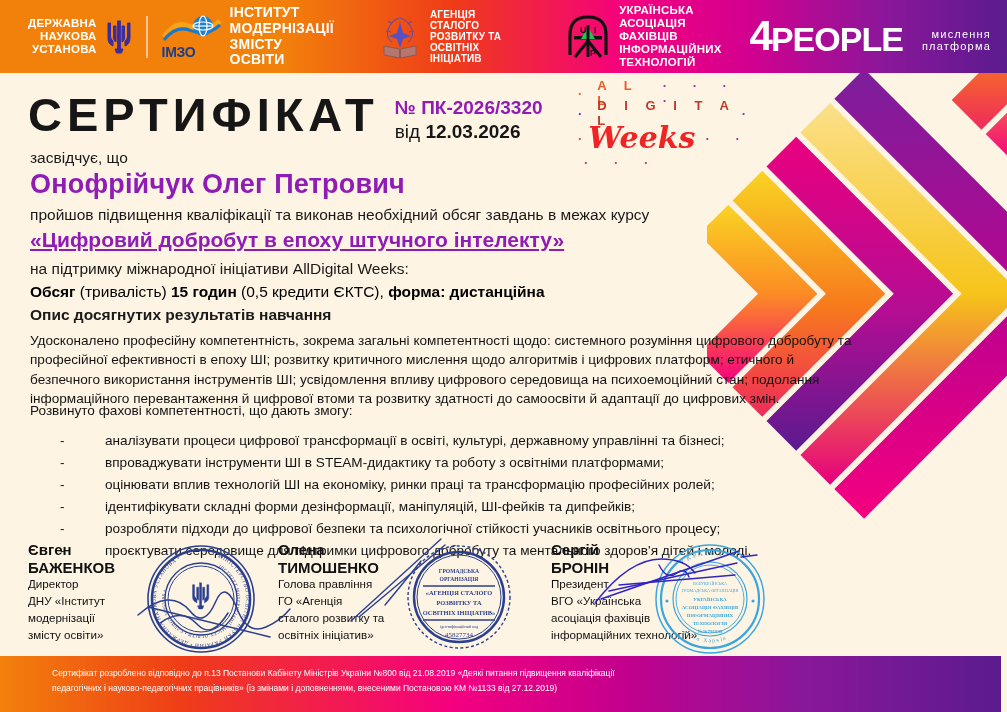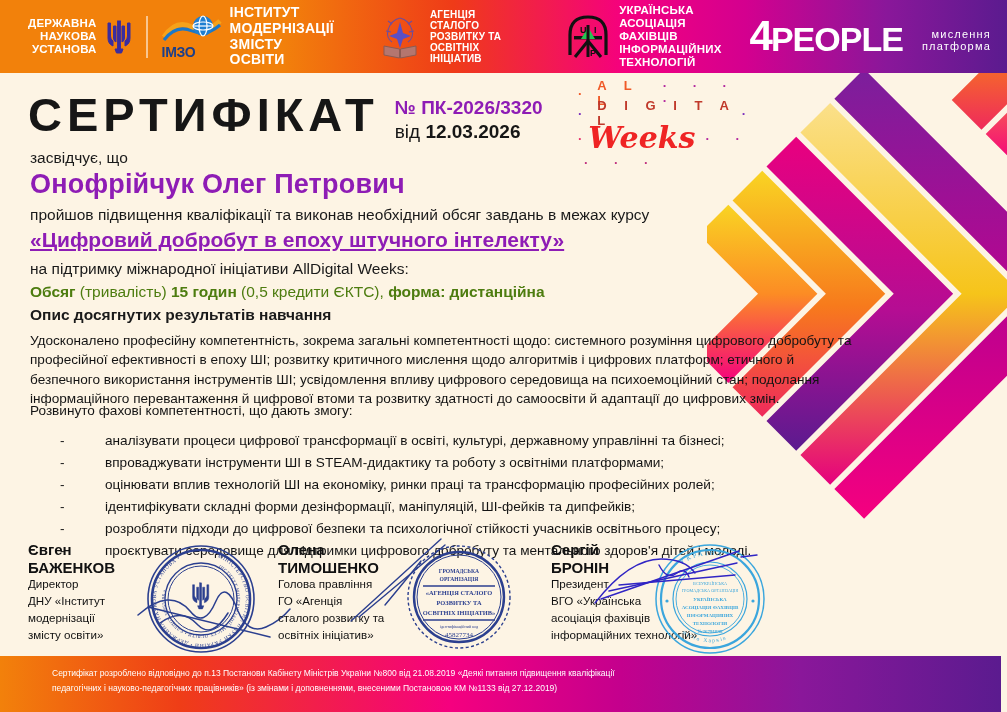--- a/index.html
+++ b/index.html
@@ -66,21 +66,21 @@
 
   .adw{position:absolute;left:578px;top:10px;width:175px;}
   .adw-row{display:flex;align-items:center;height:20px;letter-spacing:7px;font-size:13px;font-weight:bold;}
   .adw-weeks{font-family:"DejaVu Serif",serif;font-style:italic;font-size:30px;font-weight:bold;line-height:1;}
 
   .l-attest{position:absolute;left:30px;top:76px;font-size:15.5px;color:#1a1a1a;}
   .l-name{position:absolute;left:30px;top:96px;font-size:27px;font-weight:bold;color:#8e1cb5;letter-spacing:.2px;}
   .l-passed{position:absolute;left:30px;top:133px;font-size:15.5px;color:#1a1a1a;}
   .l-course{position:absolute;left:30px;top:155px;font-size:21px;font-weight:bold;color:#8e1cb5;text-decoration:underline;}
   .l-support{position:absolute;left:30px;top:187px;font-size:15.5px;color:#1a1a1a;}
-  .l-volume{position:absolute;left:30px;top:210px;font-size:15.5px;color:#4d7c0f;}
+  .l-volume{position:absolute;left:30px;top:210px;font-size:15.5px;color:#000000;}
   .l-volume b{font-weight:bold;}
   .l-descr{position:absolute;left:30px;top:233px;font-size:15.5px;font-weight:bold;color:#1a1a1a;}
 
   .para{position:absolute;left:30px;top:258px;width:824px;font-size:13.6px;line-height:1.42;color:#141414;text-align:left;}
   .l-dev{position:absolute;left:30px;top:330px;font-size:13.6px;color:#141414;}
 
   .bullets{position:absolute;left:60px;top:357px;width:800px;}
   .blt{display:flex;font-size:13.6px;line-height:1.62;color:#141414;}
   .blt .dash{width:45px;flex:0 0 45px;}
 

